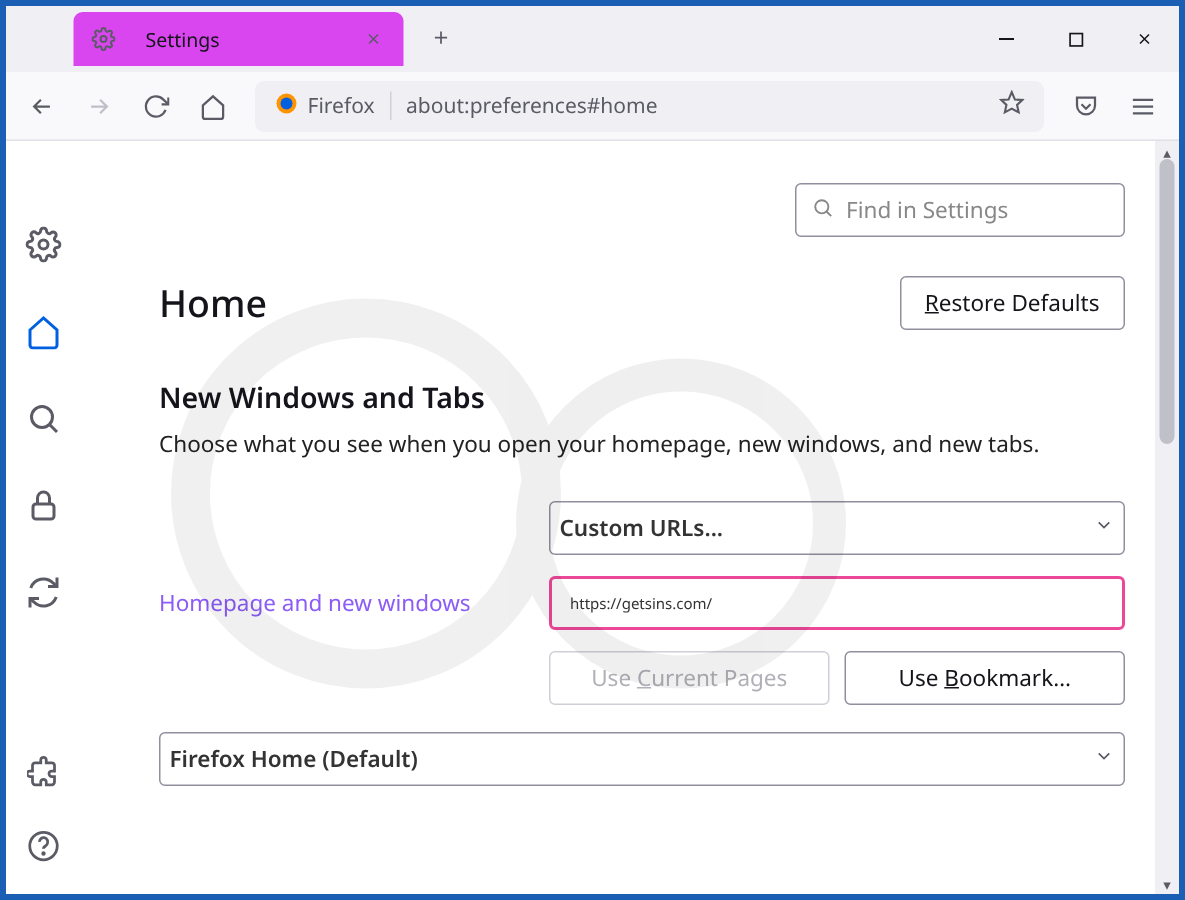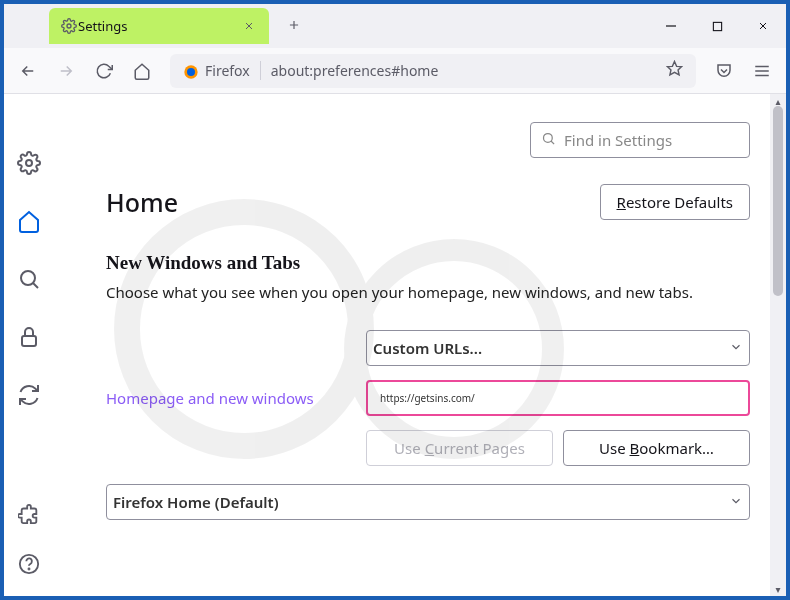--- a/index.html
+++ b/index.html
@@ -2,34 +2,34 @@
 <html><head>
   <meta charset="utf-8">
   <style>
     * { box-sizing: border-box; margin: 0; padding: 0; font-family: system-ui, -apple-system, "Segoe UI", sans-serif; }
     body { width: 790px; height: 600px; border: 4px solid #1a5fb4; background: #fff; overflow: hidden; }
     .window { width: 100%; height: 100%; display: flex; flex-direction: column; }
     
     
     .titlebar { height: 44px; background: #f0f0f4; display: flex; align-items: flex-end; }
     .tab-strip { display: flex; align-items: center; padding-left: 45px; height: 100%; }
-    .tab { display: flex; align-items: center; background: #bef264; height: 36px; min-width: 220px; border-radius: 6px 6px 0 0; padding: 0 12px; gap: 1px; margin-right: 4px; }
+    .tab { display: flex; align-items: center; background: #d946ef; height: 36px; min-width: 220px; border-radius: 6px 6px 0 0; padding: 0 12px; gap: 20px; margin-right: 4px; }
     .tab .icon { width: 16px; height: 16px; display: flex; align-items: center; justify-content: center; }
     .tab .label { font-size: 13px; flex: 1; color: #15141a; }
     .tab .tab-close { width: 16px; height: 16px; display: flex; align-items: center; justify-content: center; cursor: pointer; }
     .newtab { width: 30px; height: 30px; display: flex; align-items: center; justify-content: center; margin: 0 0 3px 6px; border-radius: 4px; cursor: pointer; }
     .win-controls { margin-left: auto; display: flex; height: 44px; }
     .win-btn { width: 46px; display: flex; align-items: center; justify-content: center; cursor: pointer; }
     
     
     .toolbar { height: 46px; background: #f9f9fb; display: flex; align-items: center; padding: 0 6px; gap: 2px; border-bottom: 1px solid #e0e0e6; }
     .tb-btn { width: 36px; height: 36px; display: flex; align-items: center; justify-content: center; border-radius: 4px; cursor: pointer; color: #5b5b66; }
     .tb-btn.disabled { color: #bfbfc9; }
     .addr { flex: 1; height: 34px; margin: 0 8px; border: 1px solid transparent; background: #f0f0f4; border-radius: 6px; display: flex; align-items: center; padding: 0 12px; gap: 10px; }
-    .addr-brand { display: flex; align-items: flex-end; gap: 6px; font-size: 14px; color: #5b5b66; padding-right: 10px; border-right: 1px solid #cfcfd8; }
+    .addr-brand { display: flex; align-items: flex-start; gap: 6px; font-size: 14px; color: #5b5b66; padding-right: 10px; border-right: 1px solid #cfcfd8; }
     .addr-brand .ffx { width: 16px; height: 16px; }
     .addr-url { font-size: 14px; color: #5b5b66; flex: 1; }
     .addr-star { color: #5b5b66; }
     
     
     .workspace { flex: 1; display: flex; overflow: hidden; position: relative; }
     .scrollbar { position: absolute; right: 0; top: 0; bottom: 0; width: 16px; background: #f0f0f4; }
     .scroll-thumb { position: absolute; top: 12px; right: 3px; width: 10px; height: 190px; background: #c0c0c8; border-radius: 5px; }
     .scroll-arrow { position: absolute; left: 0; right: 0; height: 14px; display: flex; align-items: center; justify-content: center; color: #5b5b66; font-size: 10px; }
     .scroll-arrow.up { top: 0; }
@@ -45,21 +45,21 @@
     .search-wrap { display: flex; justify-content: flex-end; margin-bottom: 26px; }
     .search-box { width: 220px; height: 36px; border: 1px solid #8f8f9d; border-radius: 4px; display: flex; align-items: center; padding: 0 10px; gap: 8px; }
     .search-box input { border: none; outline: none; font-size: 15px; flex: 1; background: transparent; }
     .search-box input::placeholder { color: #888; }
     
     .page-header { display: flex; align-items: center; justify-content: space-between; margin-bottom: 32px; }
     .page-title { font-size: 25px; font-weight: 500; color: #15141a; }
     .btn-outline { height: 36px; padding: 0 16px; border: 1px solid #8f8f9d; border-radius: 4px; background: #fff; font-size: 15px; color: #15141a; cursor: pointer; display: flex; align-items: center; }
     .btn-outline.disabled { color: #b0b0b8; border-color: #cfcfd8; }
     
-    .section-title { font-size: 19px; font-weight: 600; color: #15141a; margin-bottom: 8px; font-family: Liberation Serif, serif; }
+    .section-title { font-size: 19px; font-weight: 600; color: #15141a; margin-bottom: 8px; }
     .section-desc { font-size: 15px; color: #222; margin-bottom: 28px; }
     
     .pref-row { display: flex; align-items: center; margin-bottom: 14px; }
     .pref-label { font-size: 15px; color: #8b5cf6; width: 260px; }
     .select { flex: 1; height: 36px; border: 1px solid #8f8f9d; border-radius: 4px; display: flex; align-items: center; padding: 0 6px; font-size: 15px; font-weight: 600; color: #333; justify-content: space-between; cursor: pointer; }
     .select.spaced { margin-left: 260px; }
     .input-text { flex: 1; height: 36px; border: 2px solid #ec4899; border-radius: 4px; padding: 0 12px; font-size: 10px; color: #333; outline: none; }
     .btn-row { display: flex; justify-content: flex-end; gap: 10px; margin: 4px 0 18px 260px; }
     .btn-row .btn-outline { width: 187px; justify-content: center; }
     

